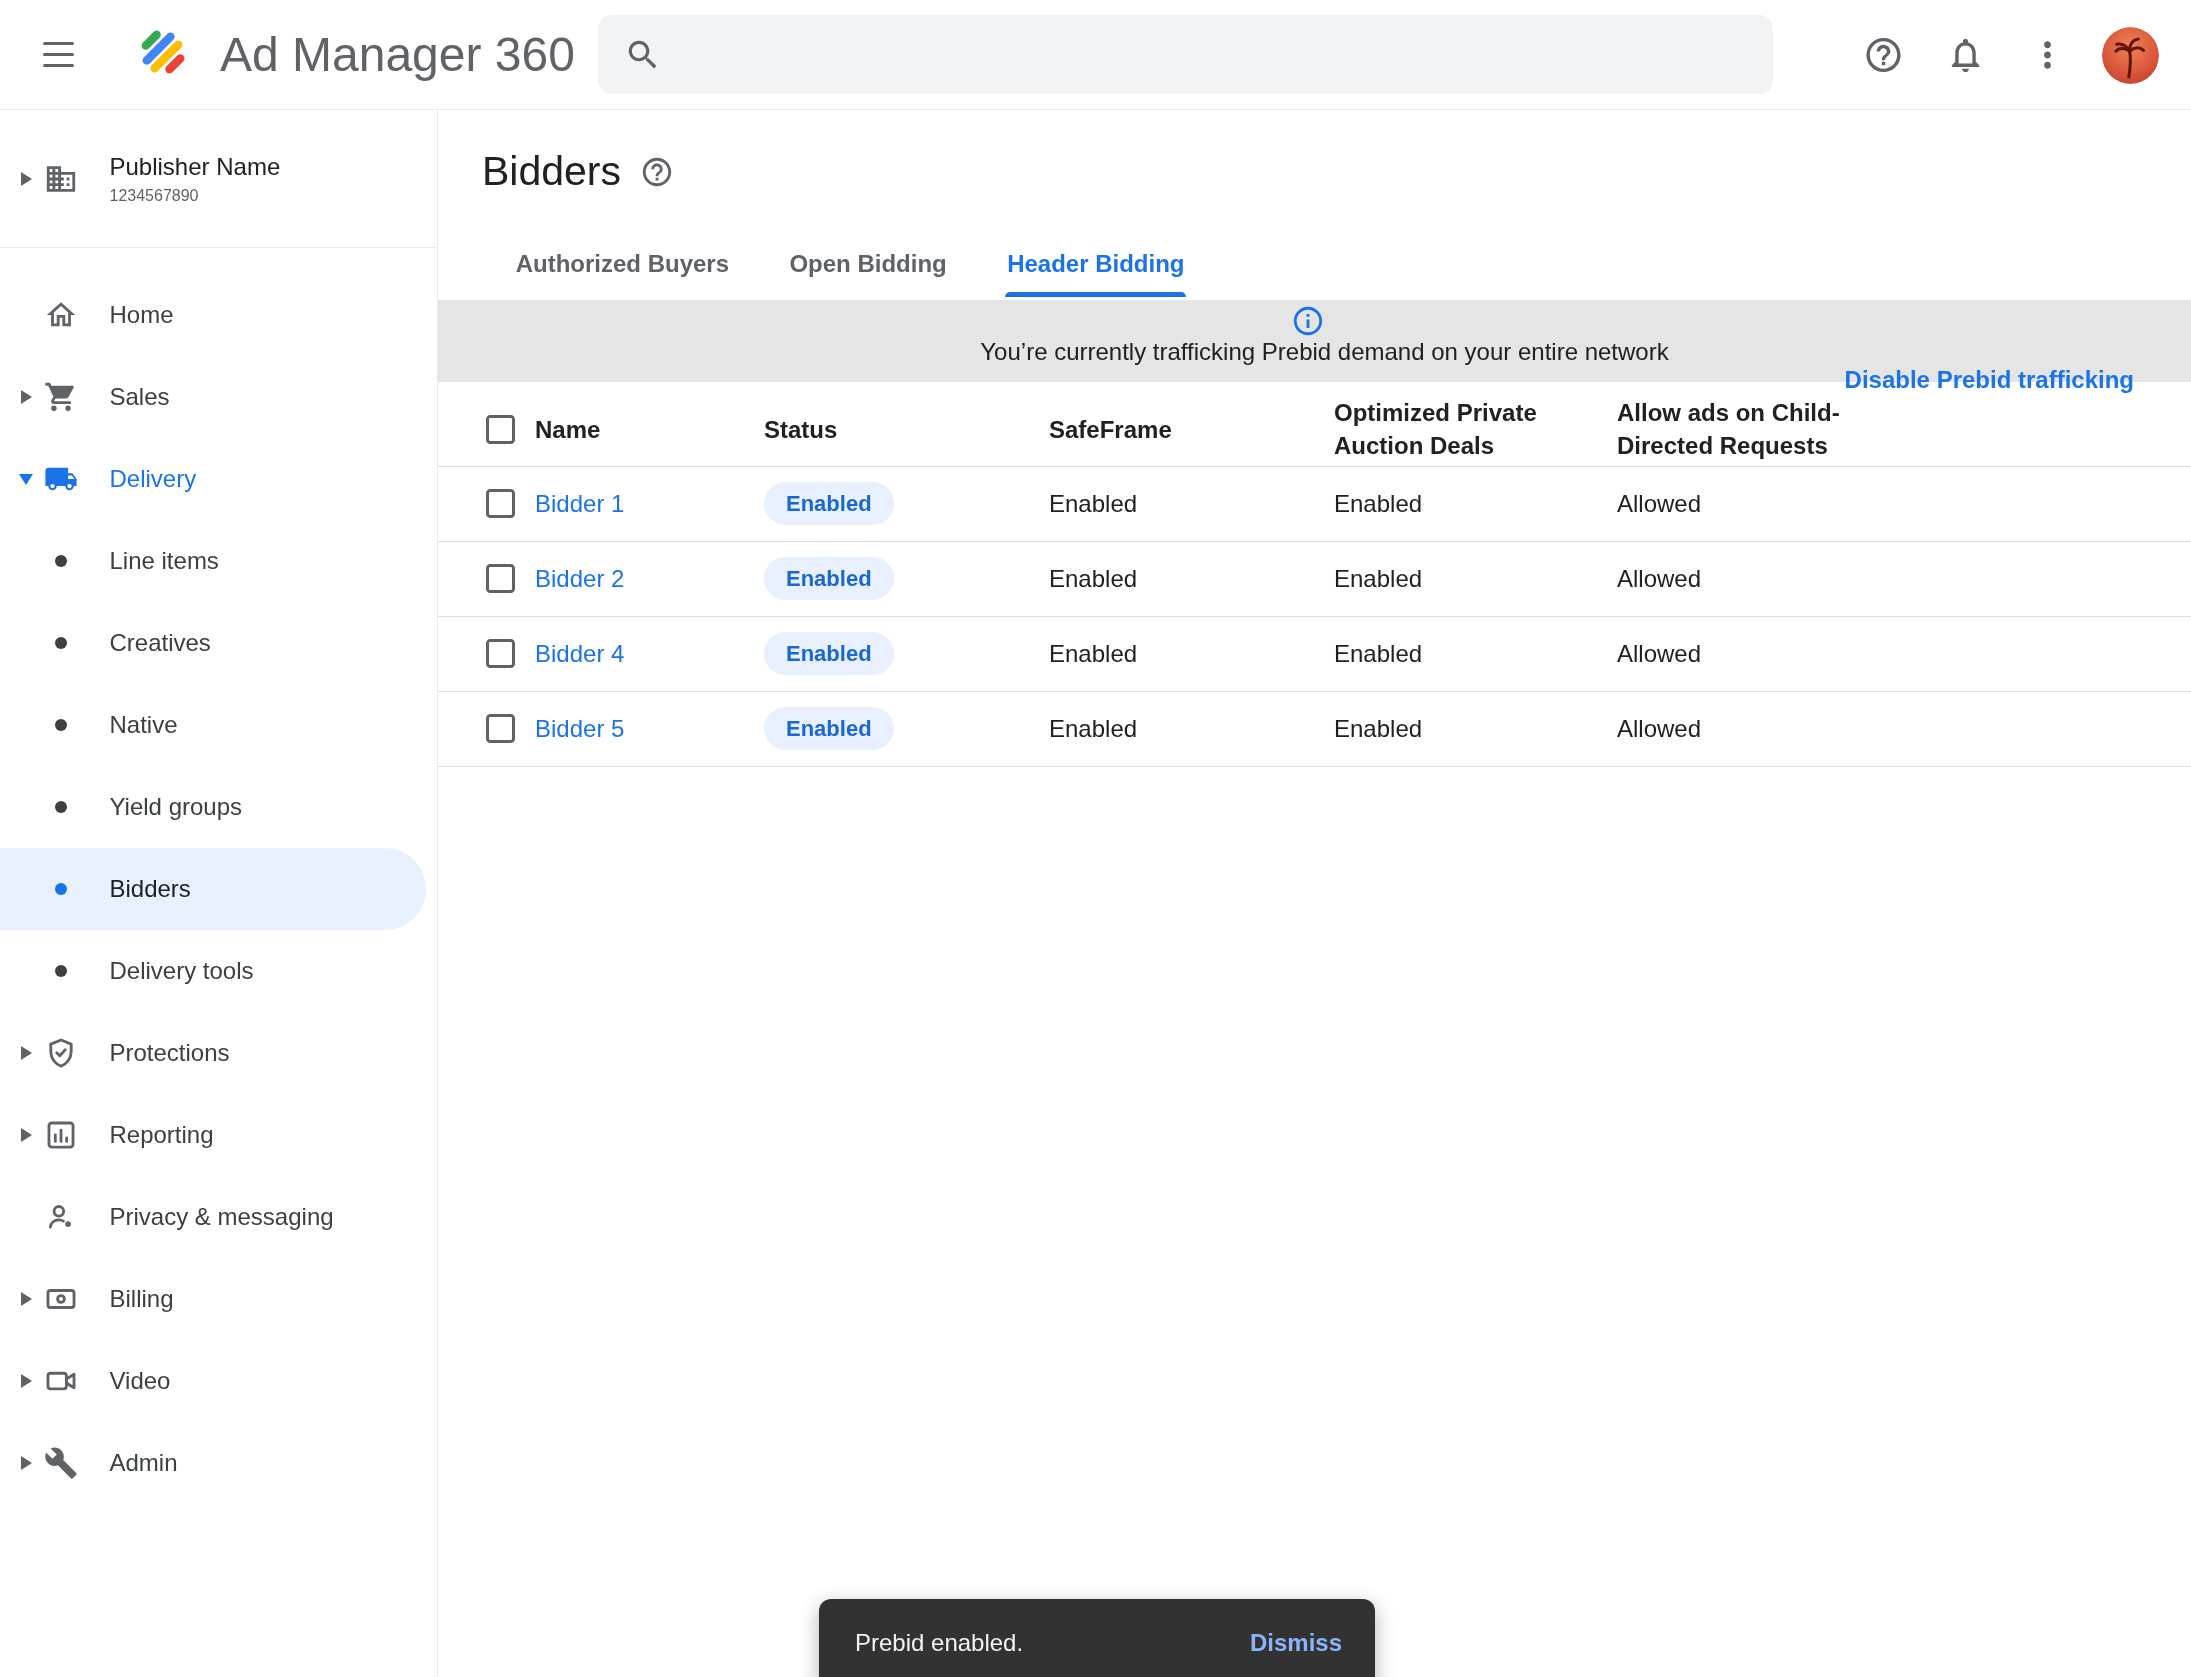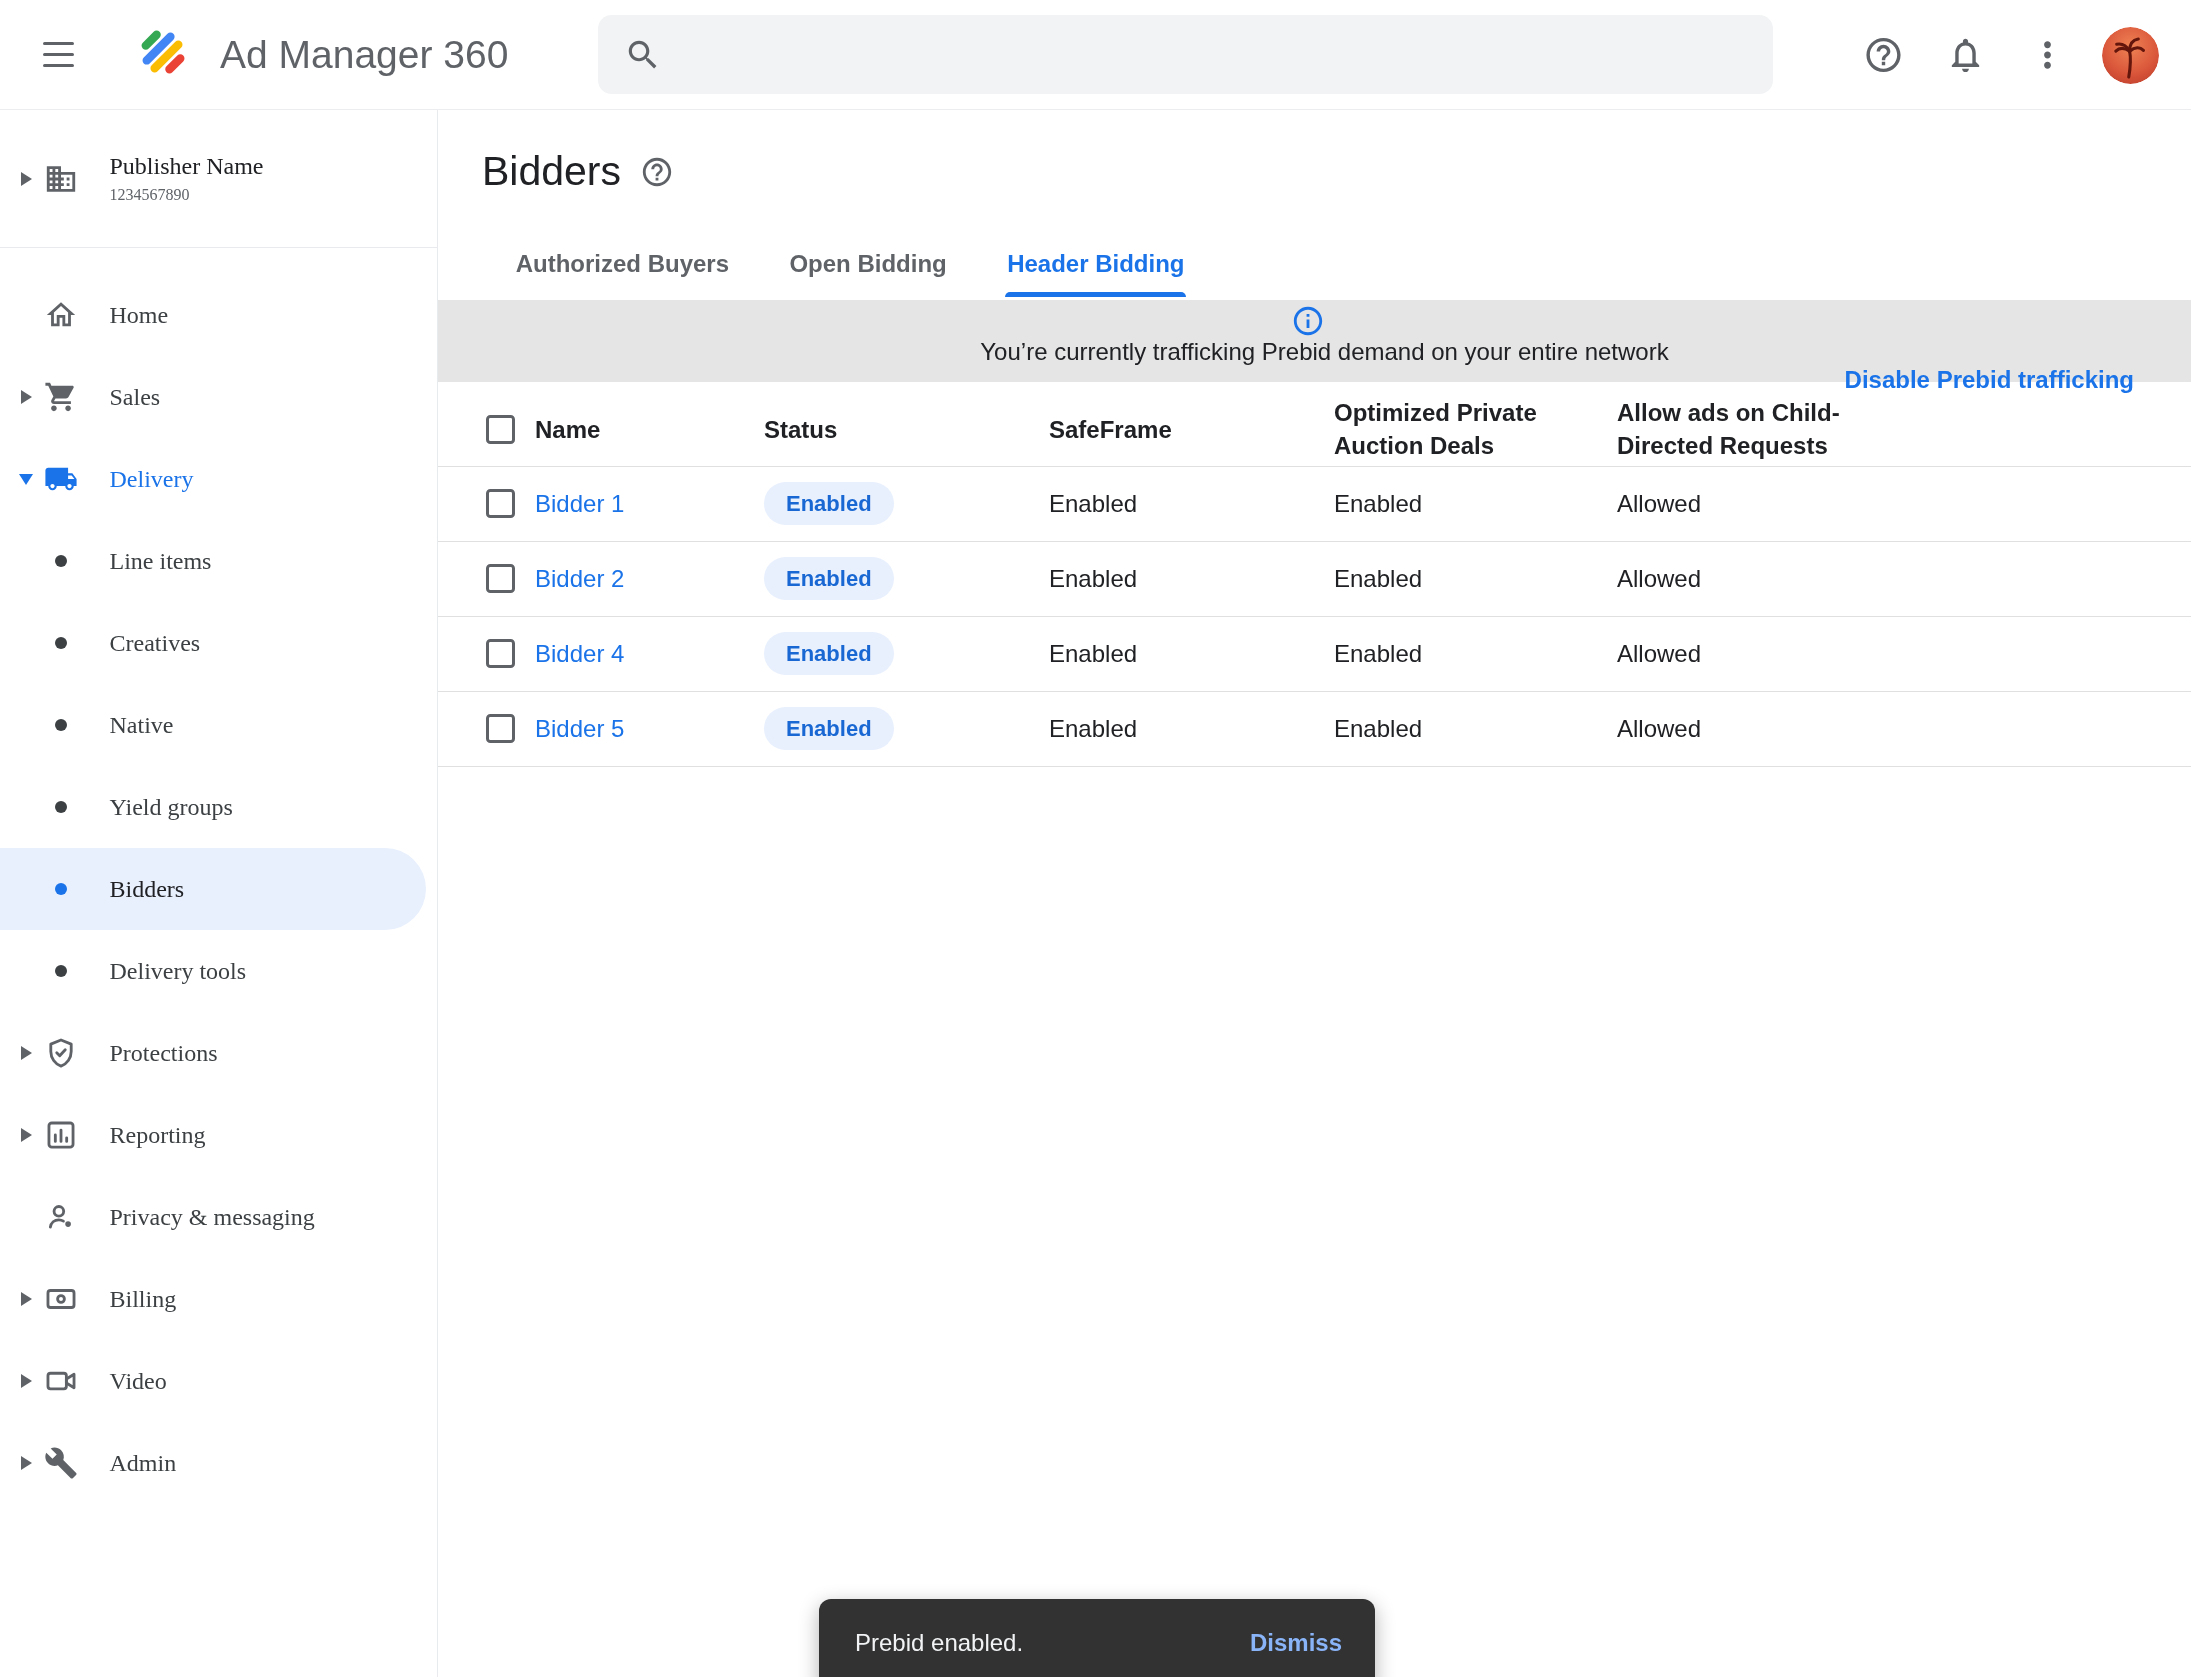--- a/index.html
+++ b/index.html
@@ -9,36 +9,36 @@
     background:#fff; color:#202124; overflow:hidden; position:relative;
   }
 
   
   .topbar { position:absolute; top:0; left:0; width:2192px; height:110px; background:#fff;
             display:flex; align-items:center; border-bottom:1.7px solid #ebedef; z-index:6; }
   .hamburger { width:38px; height:38px; margin-left:43px; display:flex; flex-direction:column;
                justify-content:center; gap:7.7px; cursor:pointer; flex:none; }
   .hamburger span { display:block; width:31px; height:3.4px; background:#5f6368; border-radius:1.7px; }
   .logo { margin-left:50px; width:67px; height:67px; flex:none; }
-  .app-name { margin-left:22px; font-size:39px; color:#5f6368; white-space:nowrap; }
+  .app-name { margin-left:22px; font-size:48px; color:#5f6368; white-space:nowrap; }
   .search { position:absolute; left:598px; top:15.4px; width:1175px; height:79px; background:#f1f3f4;
             border-radius:13.7px; display:flex; align-items:center; padding:0 26px; }
   .search svg { width:38px; height:38px; flex:none; }
   .search input { flex:1; border:none; background:transparent; outline:none; font-size:26px;
                   margin-left:20.5px; font-family:inherit; color:#202124; }
   .tb-icon { position:absolute; top:50%; transform:translateY(-50%); width:41px; height:41px; cursor:pointer; }
   .tb-icon svg { width:41px; height:41px; }
   .tb-help { left:1863px; } .tb-bell { left:1945px; } .tb-more { left:2027px; }
   .avatar { position:absolute; left:2102px; top:26.5px; width:57px; height:57px; border-radius:50%;
             overflow:hidden; cursor:pointer; }
   .avatar svg { width:57px; height:57px; display:block; }
 
   
   .sidebar { position:absolute; top:110px; left:0; width:438px; height:1568px; background:#fff;
-             border-right:1.7px solid #e8eaed; z-index:4;font-family:Liberation Serif, serif; }
+             border-right:1.7px solid #e8eaed; z-index:4; }
   .publisher { height:138px; display:flex; align-items:center; border-bottom:1.7px solid #e8eaed; cursor:pointer; }
   .arrow-box { width:22px; margin-left:15.4px; display:flex; justify-content:center; flex:none; }
   .caret { width:0; height:0; border-style:solid; }
   .caret.right { border-width:7.7px 0 7.7px 11px; border-color:transparent transparent transparent #5f6368; }
   .caret.down  { border-width:11px 7.7px 0 7.7px; border-color:#1a73e8 transparent transparent transparent; }
   .icon-box { width:38px; height:38px; margin-left:5.1px; display:flex; align-items:center;
               justify-content:center; flex:none; }
   .icon-box svg { width:34px; height:34px; }
   .pub-text { margin-left:29px; }
   .pub-name { font-size:24px; color:#202124; }

